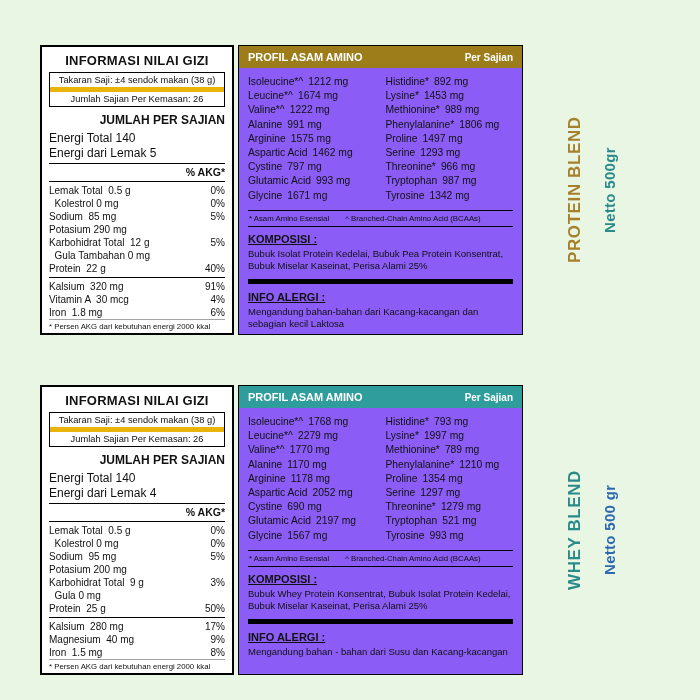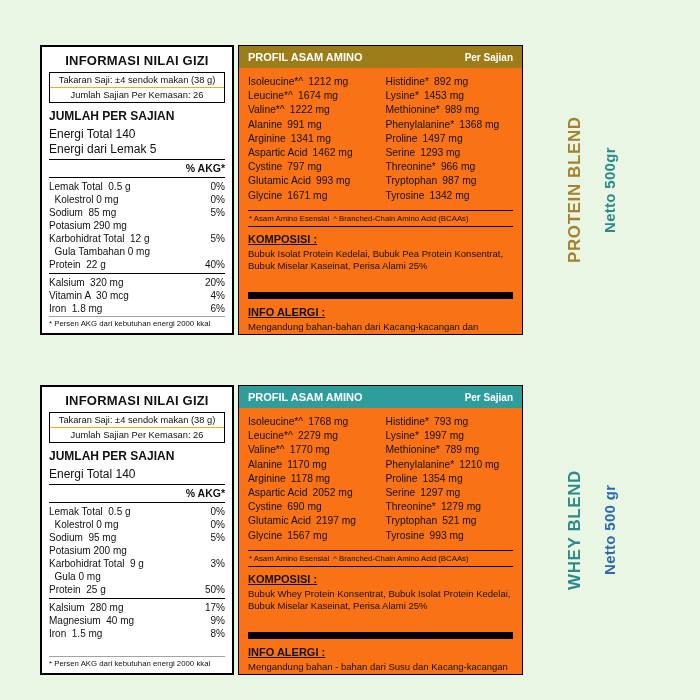--- a/index.html
+++ b/index.html
@@ -15,52 +15,52 @@
 
   
   .nutri-box {
     width:194px; height:290px; background:#fff;
     border:2px solid #000; padding:5px 7px;
     display:flex; flex-direction:column; overflow:hidden;
   }
   .nutri-title { font-size:13px; font-weight:bold; text-align:center; letter-spacing:.2px; margin:1px 0 4px; }
   .serving-box { border:1px solid #000; font-size:9.3px; }
   .serving-row { padding:2px 3px; text-align:center; white-space:nowrap; }
-  .serving-row + .serving-row { border-top:1px solid #eab308; }
-  .per-serving-title { font-size:12px; font-weight:bold; text-align:left; margin:6px 0 4px; }
+  .serving-row + .serving-row { border-top:5px solid #eab308; }
+  .per-serving-title { font-size:12px; font-weight:bold; text-align:right; margin:6px 0 4px; }
   .energy-line { font-size:12px; line-height:1.25; }
   .rule { border-top:1px solid #000; margin:2px 0; }
   .akg-header { font-size:10.5px; font-weight:bold; text-align:right; line-height:1.2; }
   .n-row { display:flex; justify-content:space-between; font-size:10px; line-height:1.3; }
   .n-label { white-space:pre; }
   .n-value { font-weight:normal; }
   .nutri-footnote { margin-top:auto; border-top:1px solid #a3a3a3; padding-top:2px; font-size:7.8px; }
 
   
   .amino-box {
-    width:285px; height:290px; background:#f97316;
+    width:285px; height:290px; background:#8b5cf6;
     border:1px solid #000; margin-left:4px;
     display:flex; flex-direction:column; overflow:hidden;
   }
   .amino-header {
     display:flex; justify-content:space-between; align-items:center;
     color:#fff; font-weight:bold; padding:5px 9px; font-size:11px;
   }
   .amino-header .per-sajian { font-size:10px; font-weight:bold; }
   .amino-body { padding:7px 9px 6px; display:flex; flex-direction:column; flex:1; }
   .amino-cols { display:flex; gap:10px; }
   .amino-col { flex:1; }
   .amino-row { font-size:10.3px; line-height:1.38; display:flex; gap:5px; white-space:nowrap; }
   .amino-legend {
     border-top:1px solid #000; border-bottom:1px solid #000;
-    margin-top:7px; padding:3px 1px; font-size:7.8px; display:flex; gap:4px;
+    margin-top:7px; padding:3px 1px; font-size:7.8px; display:flex; gap:16px;
   }
   .sec-title { font-size:11px; font-weight:bold; margin-top:6px;text-decoration:underline; }
   .sec-text { font-size:9.5px; line-height:1.3; margin-top:3px; }
-  .alergi-sec { border-top:7px solid #000000; margin-top:19px; padding-top:1px; }
+  .alergi-sec { border-top:5px solid #000000; margin-top:6px; padding-top:1px; }
 
   
   .side-labels { display:flex; margin-left:42px; gap:16px; height:290px; }
   .v-label {
     writing-mode:vertical-rl; transform:rotate(180deg);
     text-align:center; font-weight:bold;
   }
   .v-title { font-size:17px; letter-spacing:.6px; }
   .v-netto { font-size:15px; letter-spacing:.3px; }
 </style>
@@ -112,21 +112,21 @@
         </div>
           <div class="n-row">
           <span class="n-label">Protein  22 g</span>
           <span class="n-value">40%</span>
         </div>
         </div>
       <div class="rule"></div>
       <div>
           <div class="n-row">
           <span class="n-label">Kalsium  320 mg</span>
-          <span class="n-value">20%</span>
+          <span class="n-value">91%</span>
         </div>
           <div class="n-row">
           <span class="n-label">Vitamin A  30 mcg</span>
           <span class="n-value">4%</span>
         </div>
           <div class="n-row">
           <span class="n-label">Iron  1.8 mg</span>
           <span class="n-value">6%</span>
         </div>
         </div>
@@ -152,21 +152,21 @@
               <div class="amino-row">
               <span class="amino-name">Valine*^</span>
               <span class="amino-value">1222 mg</span>
             </div>
               <div class="amino-row">
               <span class="amino-name">Alanine</span>
               <span class="amino-value">991 mg</span>
             </div>
               <div class="amino-row">
               <span class="amino-name">Arginine</span>
-              <span class="amino-value">1341 mg</span>
+              <span class="amino-value">1575 mg</span>
             </div>
               <div class="amino-row">
               <span class="amino-name">Aspartic Acid</span>
               <span class="amino-value">1462 mg</span>
             </div>
               <div class="amino-row">
               <span class="amino-name">Cystine</span>
               <span class="amino-value">797 mg</span>
             </div>
               <div class="amino-row">
@@ -186,21 +186,21 @@
               <div class="amino-row">
               <span class="amino-name">Lysine*</span>
               <span class="amino-value">1453 mg</span>
             </div>
               <div class="amino-row">
               <span class="amino-name">Methionine*</span>
               <span class="amino-value">989 mg</span>
             </div>
               <div class="amino-row">
               <span class="amino-name">Phenylalanine*</span>
-              <span class="amino-value">1368 mg</span>
+              <span class="amino-value">1806 mg</span>
             </div>
               <div class="amino-row">
               <span class="amino-name">Proline</span>
               <span class="amino-value">1497 mg</span>
             </div>
               <div class="amino-row">
               <span class="amino-name">Serine</span>
               <span class="amino-value">1293 mg</span>
             </div>
               <div class="amino-row">
@@ -242,20 +242,21 @@
 
     <div class="nutri-box">
       <div class="nutri-title">INFORMASI NILAI GIZI</div>
       <div class="serving-box">
           <div class="serving-row">Takaran Saji:  ±4 sendok makan (38 g)</div>
           <div class="serving-row">Jumlah Sajian Per Kemasan:  26</div>
         </div>
       <div class="per-serving-title">JUMLAH PER SAJIAN</div>
       <div>
           <div class="energy-line">Energi Total 140</div>
+          <div class="energy-line">Energi dari Lemak  4</div>
         </div>
       <div class="rule"></div>
       <div class="akg-header">% AKG*</div>
       <div class="rule"></div>
       <div>
           <div class="n-row">
           <span class="n-label">Lemak Total  0.5 g</span>
           <span class="n-value">0%</span>
         </div>
           <div class="n-row">

